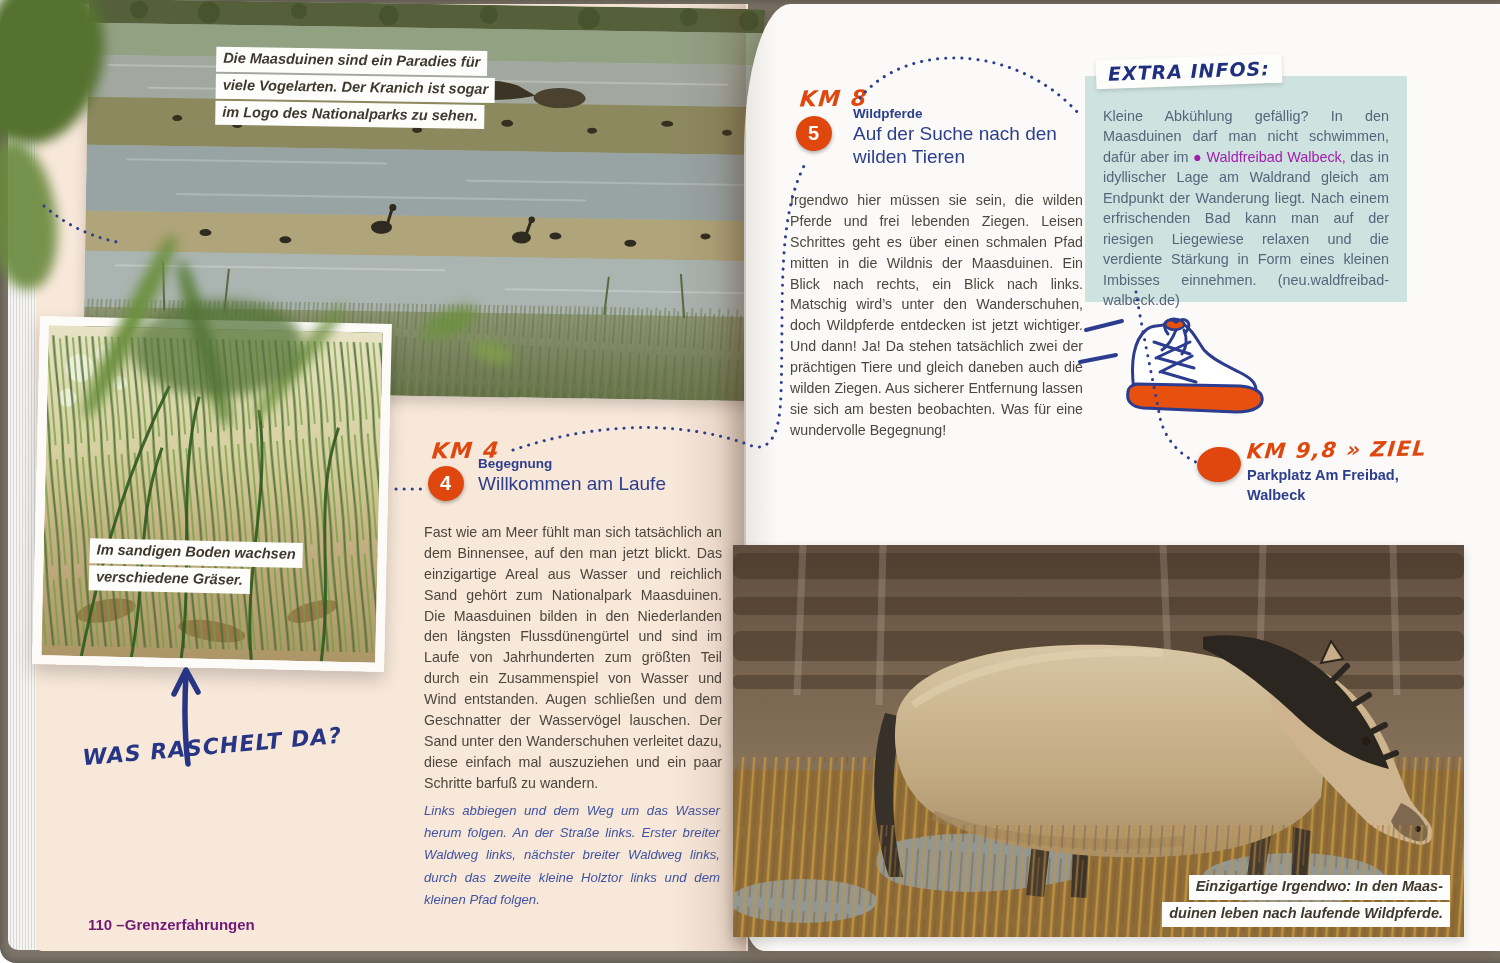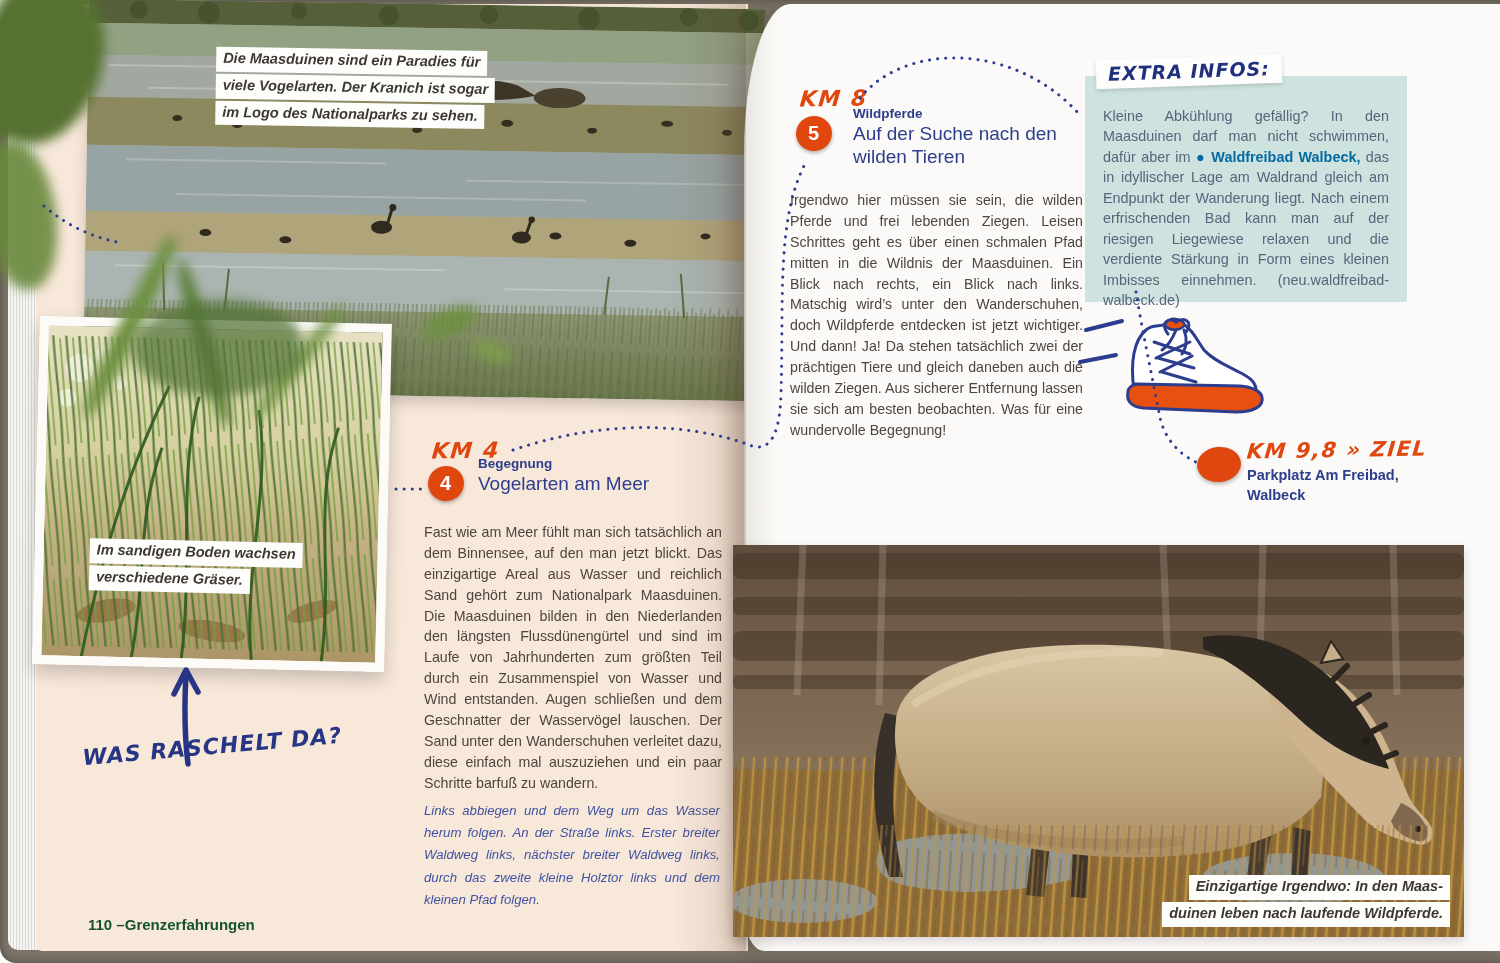--- a/index.html
+++ b/index.html
@@ -39,29 +39,29 @@
           display:flex;align-items:center;justify-content:center;
           box-shadow:0 2px 4px rgba(0,0,0,.3);transform:rotate(-8deg);}
   .km{position:absolute;color:#e0470e;font-weight:bold;font-style:italic;font-size:22px;
       letter-spacing:1.5px;font-family:"DejaVu Sans",sans-serif;transform:skewX(-6deg) rotate(-1deg);}
   .kicker{color:#2c3e8c;font-weight:bold;font-size:13.5px;}
   .title{color:#2c3e8c;font-weight:normal;font-size:19px;line-height:1.22;margin-top:1px;}
   .head{position:absolute;}
   .body-text{position:absolute;color:#4c463e;font-size:14.2px;line-height:1.47;text-align:justify;}
   .directions{position:absolute;color:#4053a3;font-size:13.2px;line-height:1.68;font-style:italic;text-align:justify;}
   .hand{font-family:"DejaVu Sans",sans-serif;font-weight:bold;font-style:italic;color:#273585;}
-  .footer{position:absolute;left:88px;top:916px;font-weight:bold;font-size:15px;color:#14532d;}
+  .footer{position:absolute;left:88px;top:916px;font-weight:bold;font-size:15px;color:#701a75;}
   
   .extra{position:absolute;left:1085px;top:76px;width:322px;height:226px;background:#cee3df;
          padding:30px 18px 14px 18px;box-sizing:border-box;}
   .extra-label{position:absolute;left:1096px;top:57px;background:#fdfdfb;padding:3px 12px 4px;
          transform:rotate(-2deg);font-size:19px;letter-spacing:1px;color:#20307f;
          box-shadow:0 2px 4px rgba(0,0,0,.15);}
   .extra-body{color:#55657c;font-size:14.4px;line-height:1.42;text-align:justify;}
-  .extra-bold{color:#0369a1;font-weight:bold;}
+  .extra-bold{color:#a21caf;font-weight:normal;}
   
   .ziel-dot{position:absolute;left:1197px;top:447px;width:44px;height:35px;background:#e0470e;
             border-radius:50%;box-shadow:0 2px 4px rgba(0,0,0,.3);transform:rotate(-6deg);}
   .ziel-loc{position:absolute;left:1247px;top:466px;color:#2c3e8c;font-weight:bold;
             font-size:14.5px;line-height:1.35;}
   .overlay-svg{position:absolute;left:0;top:0;pointer-events:none;}
 </style>
 </head>
 <body>
 
@@ -210,21 +210,21 @@
   <div class="leaf" style="left:132px;top:300px;width:170px;height:96px;background:#55753a;border-radius:55% 45% 50% 50%;opacity:.75;"></div>
   <div class="leaf" style="left:420px;top:310px;width:60px;height:26px;background:#6d9040;border-radius:50%;transform:rotate(-24deg);opacity:.85;"></div>
   <div class="leaf" style="left:470px;top:342px;width:44px;height:20px;background:#7fa04a;border-radius:50%;transform:rotate(18deg);opacity:.8;"></div>
 
   <div class="km" style="left:432px;top:438px;">KM 4</div>
   <div class="marker" style="left:428px;top:466px;width:36px;height:35px;font-size:20px;">
     <span style="transform:rotate(8deg);">4</span>
   </div>
   <div class="head" style="left:478px;top:456px;width:240px;">
     <div class="kicker">Begegnung</div>
-    <div class="title">Vogelarten am Meer</div>
+    <div class="title">Willkommen am Laufe</div>
   </div>
   <div class="body-text" style="left:424px;top:522px;width:298px;">Fast wie am Meer fühlt man sich tatsächlich an dem Binnensee, auf den man jetzt blickt. Das einzigartige Areal aus Wasser und reichlich Sand gehört zum Nationalpark Maasduinen. Die Maasduinen bilden in den Niederlanden den längsten Flussdünengürtel und sind im Laufe von Jahrhunderten zum größten Teil durch ein Zusammenspiel von Wasser und Wind entstanden. Augen schließen und dem Geschnatter der Wasservögel lauschen. Der Sand unter den Wanderschuhen verleitet dazu, diese einfach mal auszuziehen und ein paar Schritte barfuß zu wandern.</div>
   <div class="directions" style="left:424px;top:800px;width:296px;">Links abbiegen und dem Weg um das Wasser herum folgen. An der Straße links. Erster breiter Waldweg links, nächster breiter Waldweg links, durch das zweite kleine Holztor links und dem kleinen Pfad folgen.</div>
 
   <svg class="overlay-svg" style="left:160px;top:662px;" width="56" height="106" viewBox="0 0 56 106">
     <path d="M28 102 C25 78 24 48 26 12" stroke="#273585" stroke-width="5.5" fill="none" stroke-linecap="round"></path>
     <path d="M14 32 L26 8 L38 30" stroke="#273585" stroke-width="5.5" fill="none" stroke-linecap="round" stroke-linejoin="round"></path>
   </svg>
   <div class="hand" style="position:absolute;left:82px;top:734px;font-size:22px;letter-spacing:1px;transform:rotate(-5deg);">WAS RASCHELT DA?</div>
 

